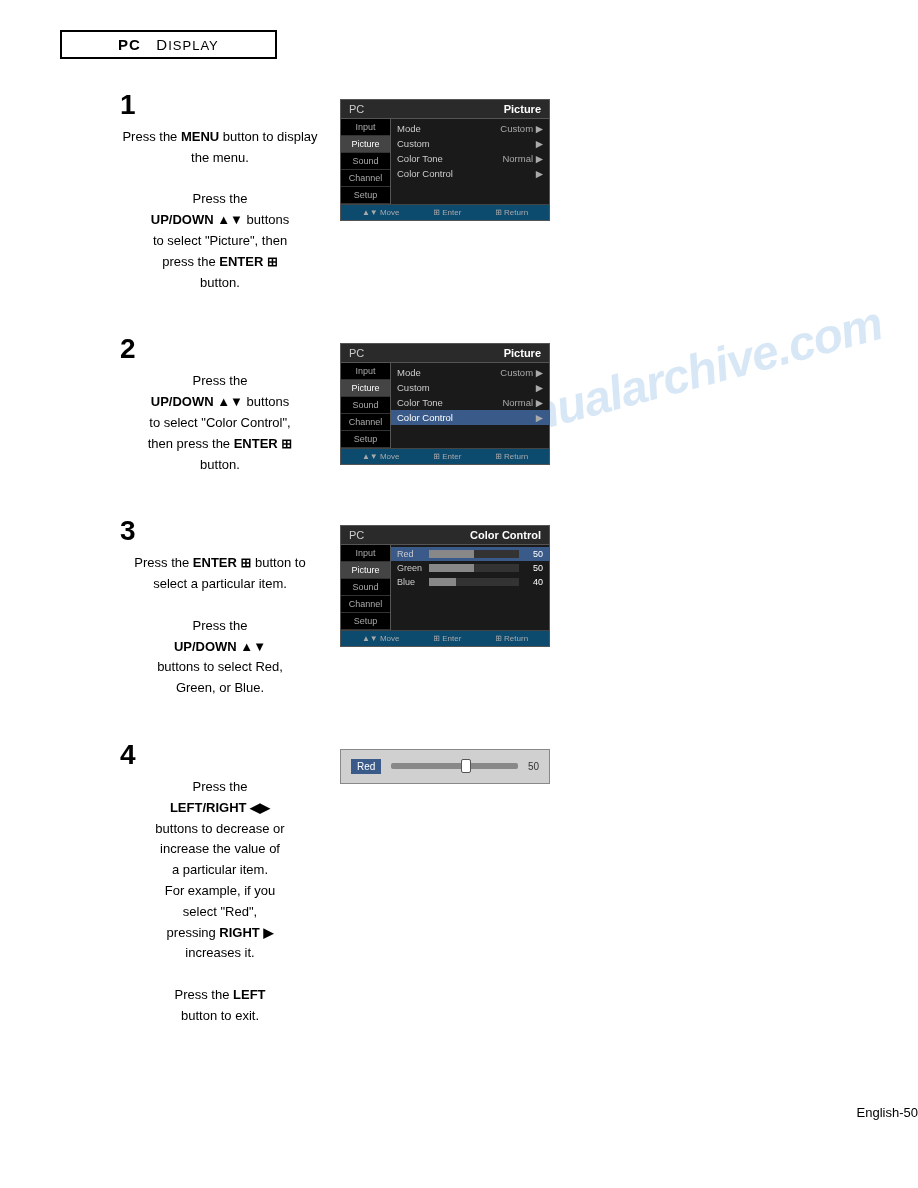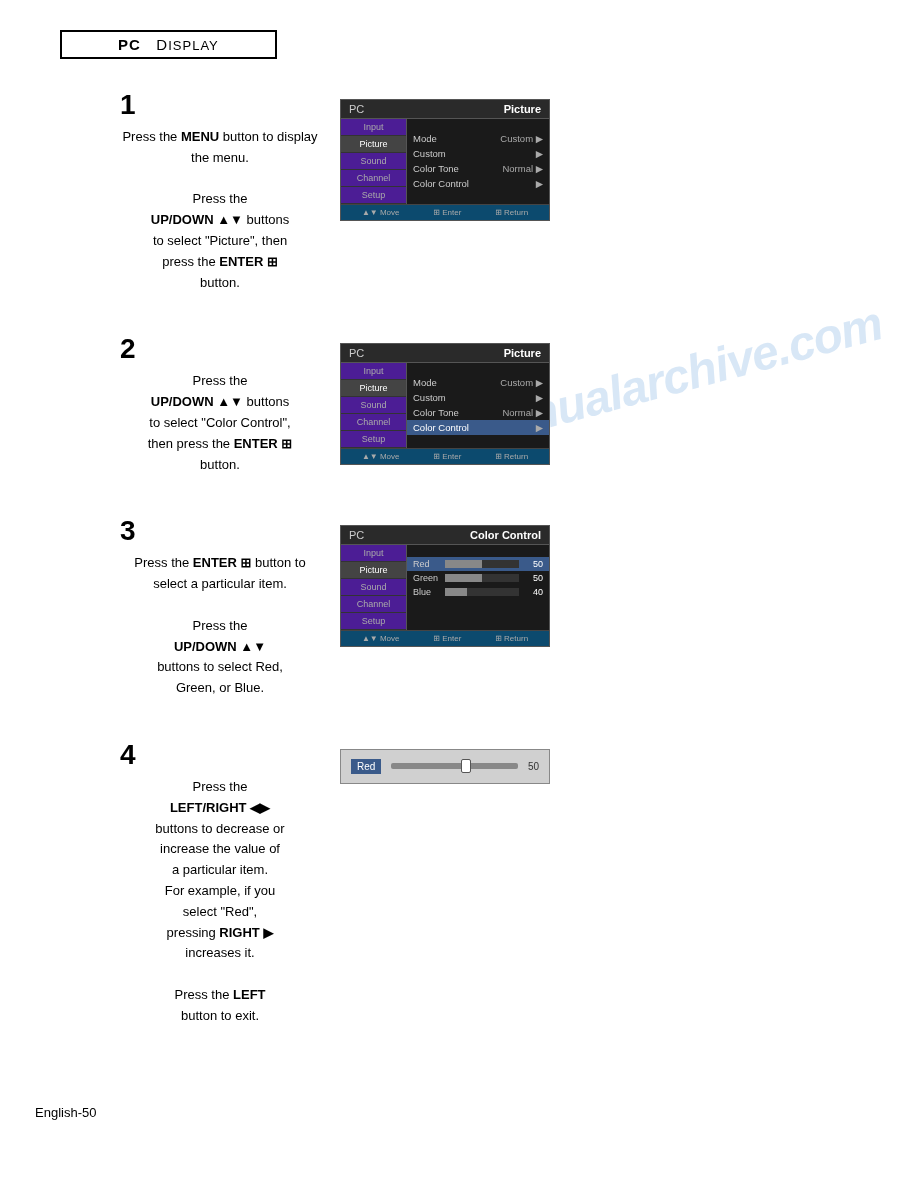--- a/index.html
+++ b/index.html
@@ -96,41 +96,41 @@
     }
 
     .menu-title-bar .left { color: #ccc; }
     .menu-title-bar .right { color: #fff; font-weight: bold; }
 
     .menu-body {
       display: flex;
     }
 
     .menu-sidebar {
-      width: 66px;
-      background: #4c1d95;
+      width: 50px;
+      background: #000000;
       border-right: 1px solid #555;
     }
 
     .menu-sidebar-item {
       padding: 3px 4px;
       font-size: 9px;
       color: #aaa;
       border-bottom: 1px solid #333;
       text-align: center;
     }
 
     .menu-sidebar-item.active {
       color: #fff;
       background: #444;
     }
 
     .menu-main {
       flex: 1;
-      padding: 12px 0;
+      padding: 2px 0;
     }
 
     .menu-row {
       display: flex;
       justify-content: space-between;
       padding: 2px 6px;
       font-size: 9.5px;
       color: #ccc;
     }
 
@@ -247,25 +247,24 @@
       font-style: italic;
       font-weight: bold;
       transform: rotate(-15deg);
       pointer-events: none;
       user-select: none;
       letter-spacing: -1px;
     }
 
     
     .page-footer {
-      text-align: left;
+      text-align: right;
       margin-top: 78px;
       padding-bottom: 20px;
       font-size: 13px;
-      padding-left: 35px;
     }
   </style>
 </head>
 <body>
 
 
 
 
 <div class="watermark">manualarchive.com</div>
 

